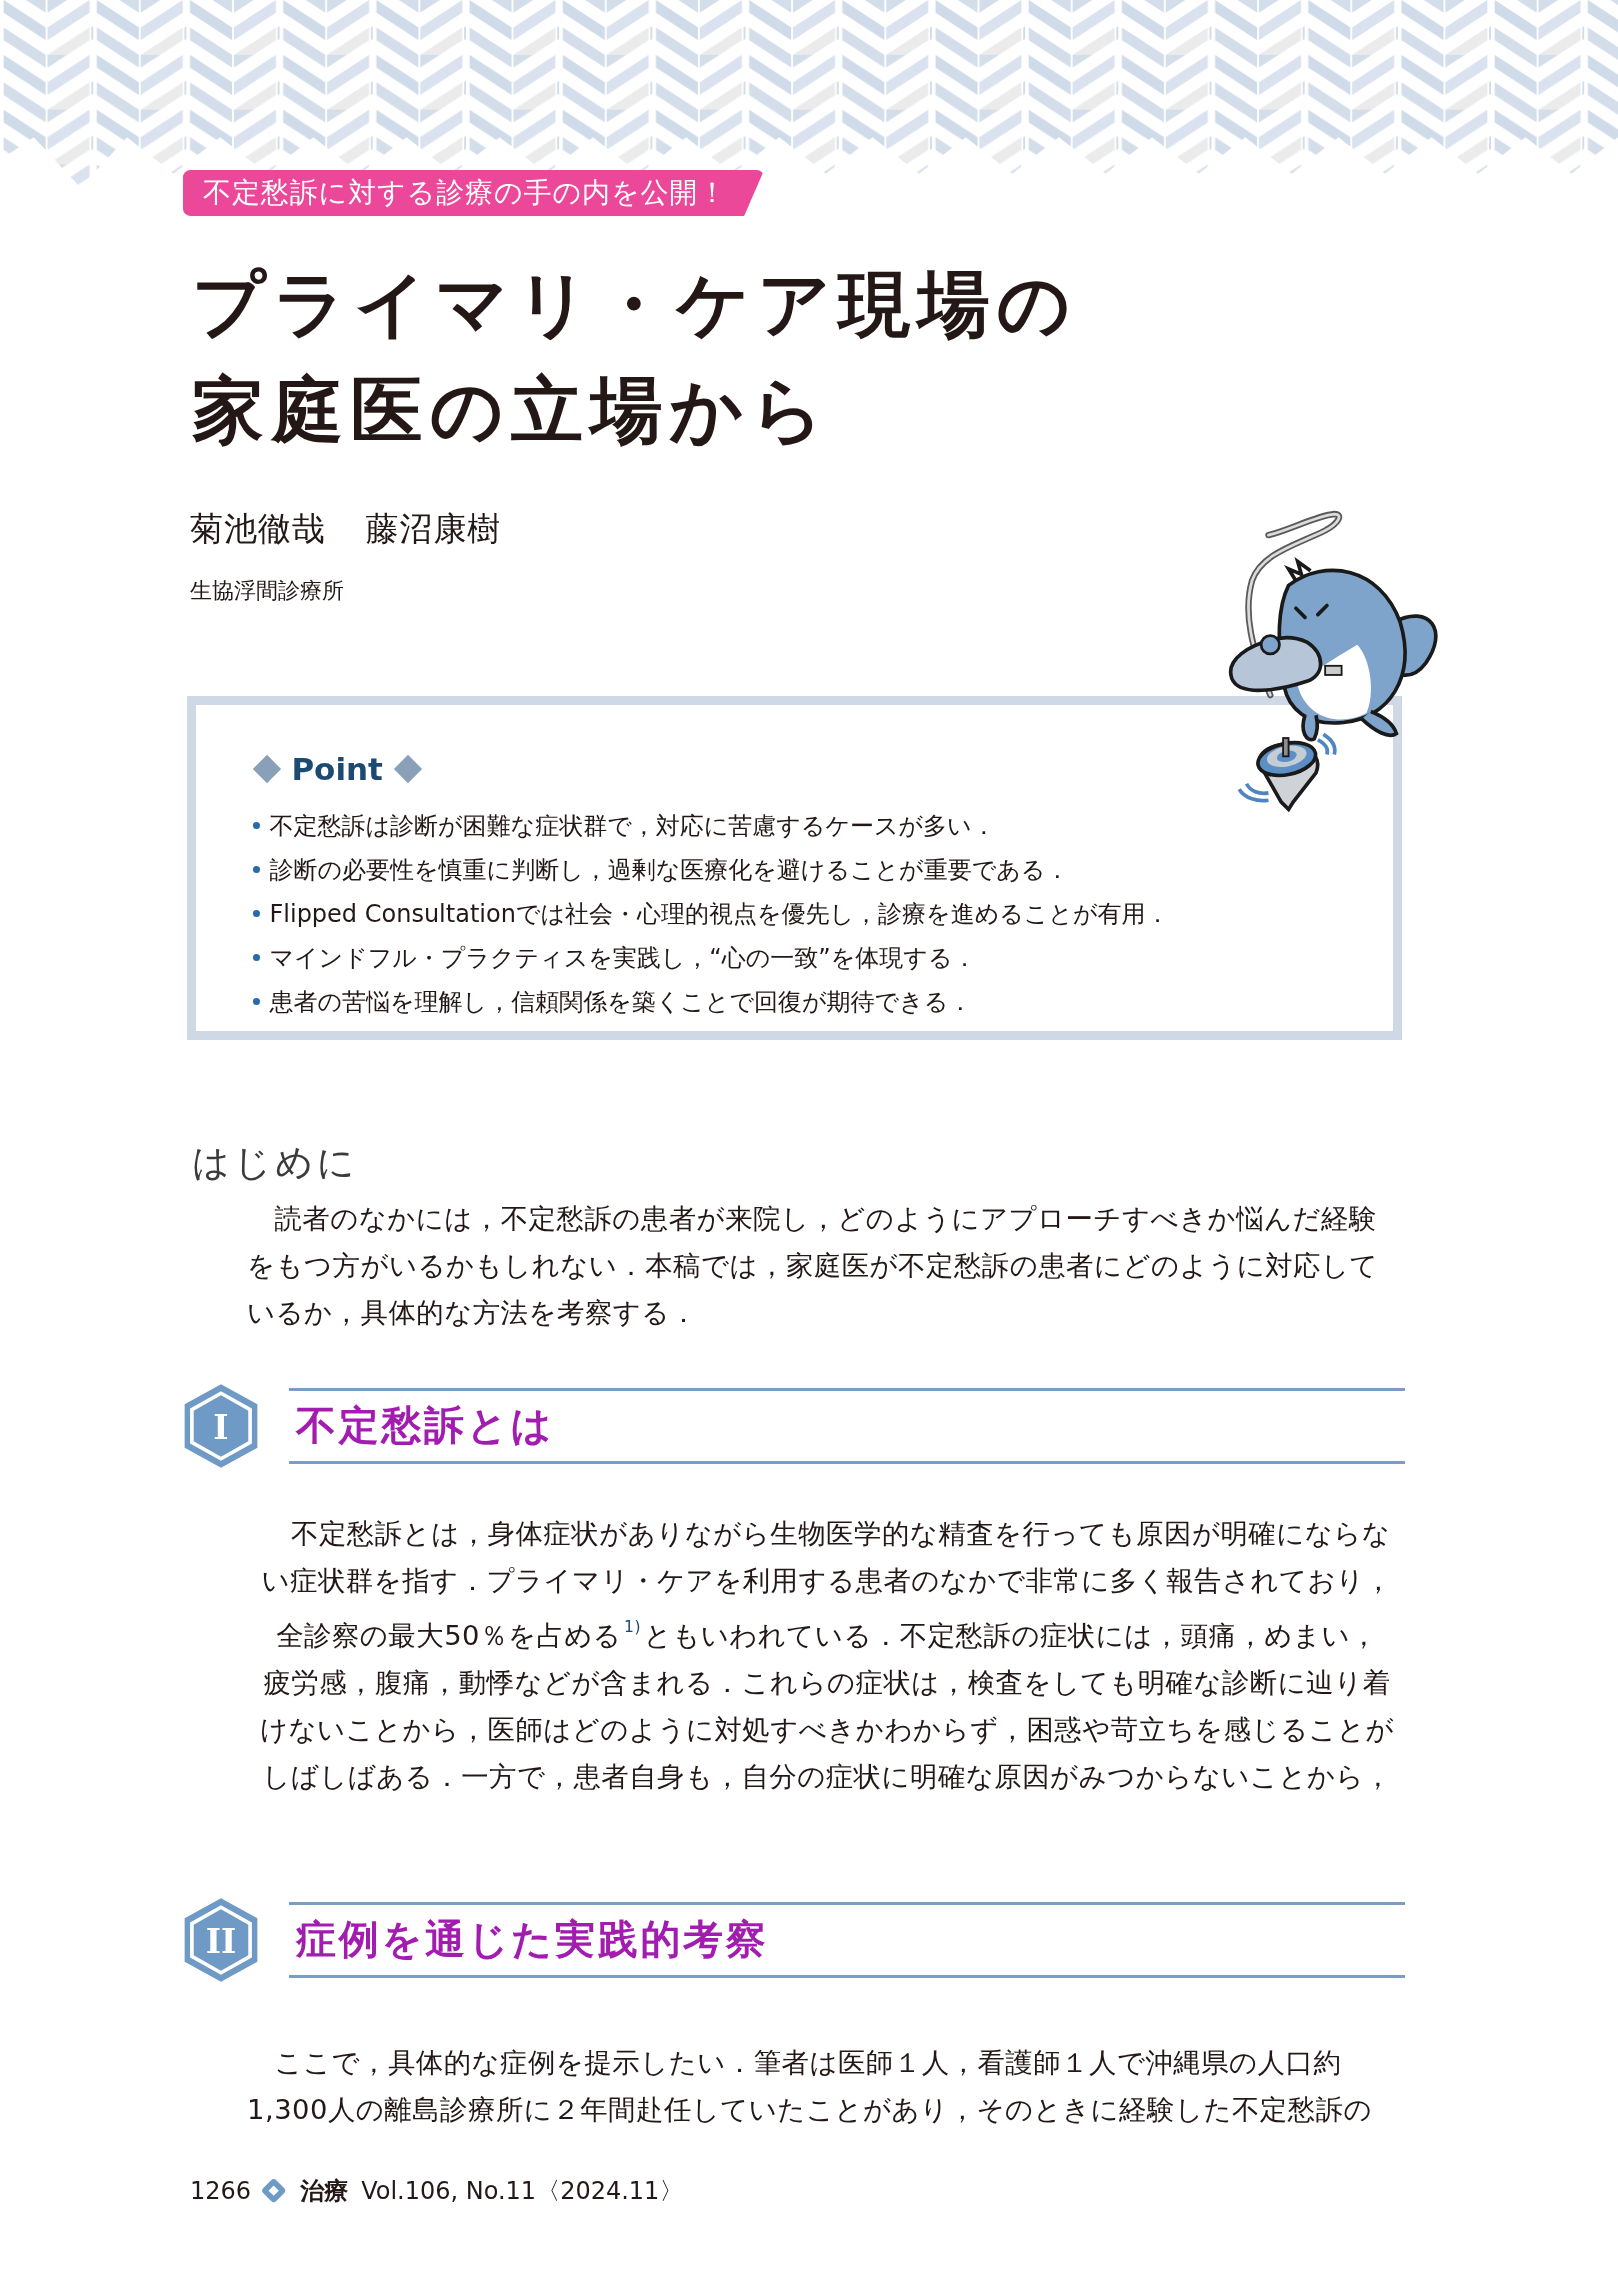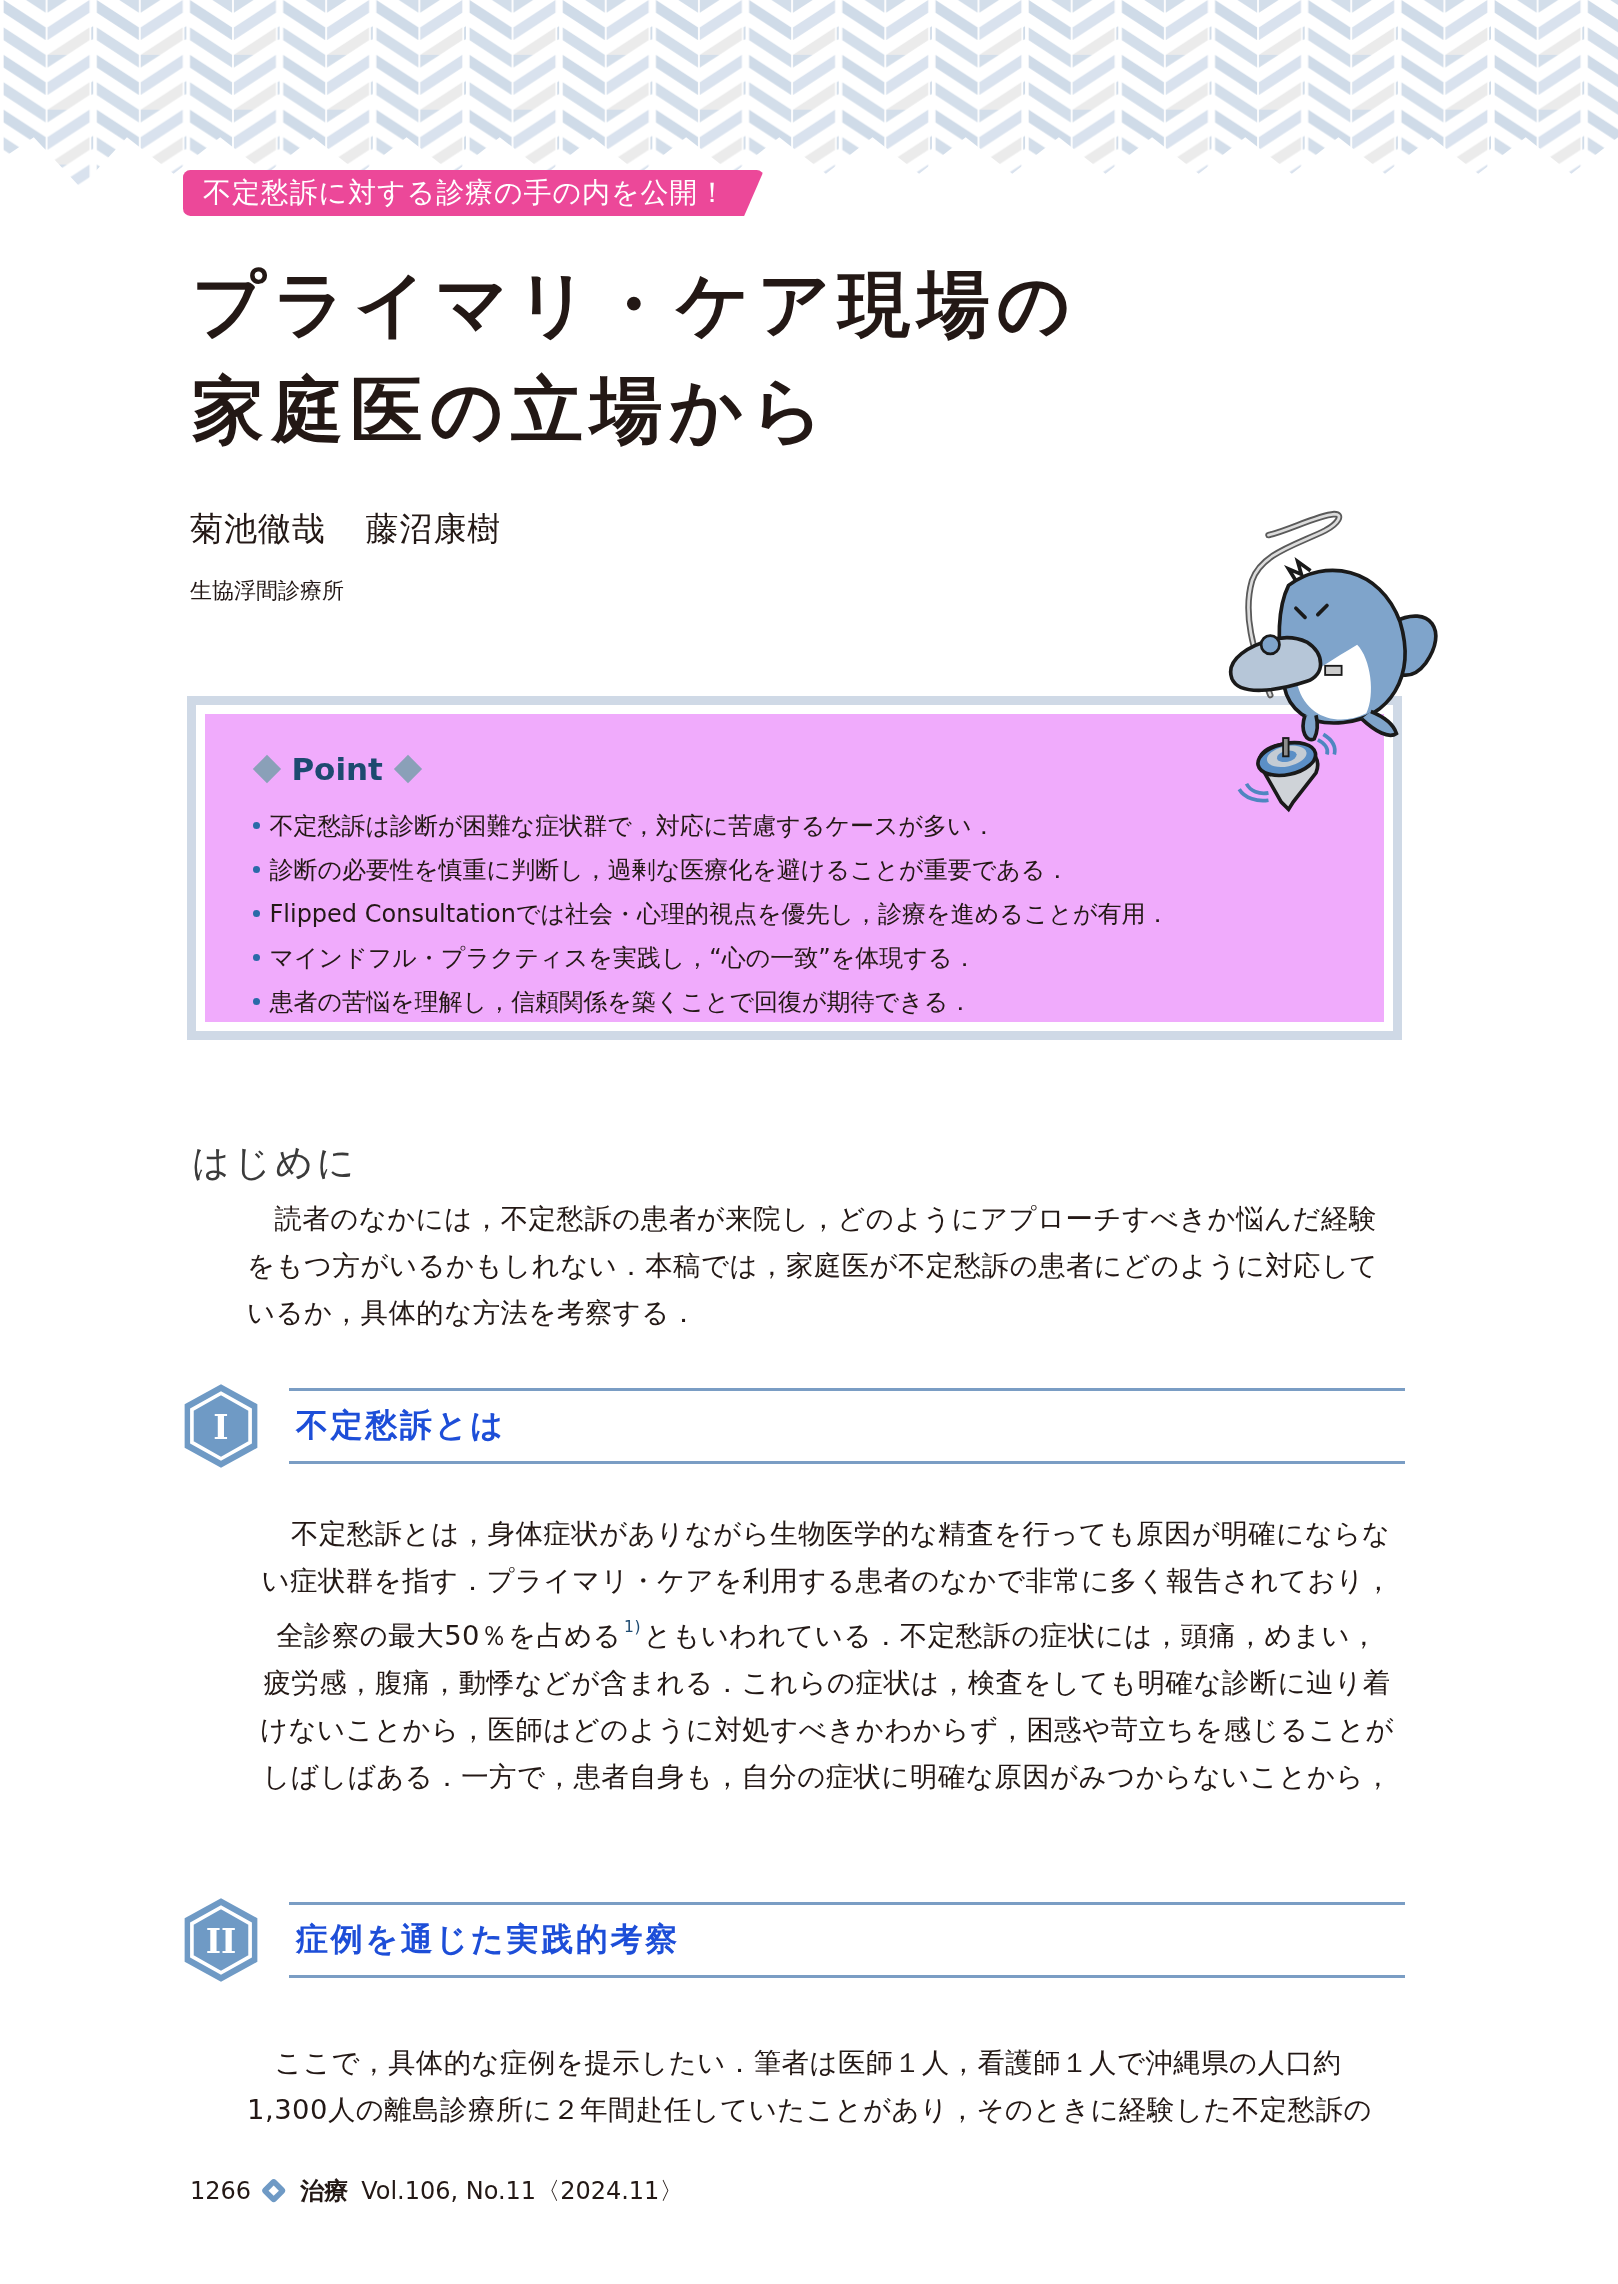--- a/index.html
+++ b/index.html
@@ -20,21 +20,21 @@
 
   .authors { position: absolute; left: 190px; top: 507px; font-size: 33px; letter-spacing: 0.9px; }
   .authors span + span { margin-left: 40px; }
   .affil { position: absolute; left: 190px; top: 576px; font-size: 22px; }
 
   .mascot { position: absolute; left: 1188px; top: 503px; width: 256px; height: 311px; }
 
   .point-box { position: absolute; left: 187px; top: 696px; width: 1215px; height: 344px;
                background: #cfd9e6; }
   .point-inner-white { position: absolute; left: 9.1px; top: 9.1px; right: 9.1px; bottom: 9.1px; background: #ffffff; }
-  .point-inner { position: absolute; left: 18.3px; top: 18.3px; right: 18.3px; bottom: 18.3px; background: #f0abfc; padding-left: 48px; }
+  .point-inner { position: absolute; left: 18.3px; top: 18.3px; right: 18.3px; bottom: 18.3px; background: #ffffff; padding-left: 48px; }
   .point-head { position: absolute; left: 46px; top: 37px; font-size: 31px; font-weight: bold;
                 color: #1d4a70; display: flex; align-items: center; gap: 9.1px; }
   .diamond { width: 20px; height: 20px; background: #8aa0b8; transform: rotate(45deg); display: inline-block; margin: 0 5.5px; }
   .point-list { position: absolute; left: 46px; top: 90px; margin: 0; padding: 0; list-style: none; }
   .point-list li { font-size: 24px; line-height: 44px; color: #231815; white-space: nowrap; }
   .point-list li .dot { display: inline-block; width: 7.3px; height: 7.3px; border-radius: 50%;
                         background: #2a6aa8; vertical-align: middle; margin: 0 9.1px 3.7px 1.8px; }
 
   .intro-head { position: absolute; left: 192px; top: 1138px; font-size: 37px; color: #3b3b3b; letter-spacing: 3.7px; }
 
@@ -42,21 +42,21 @@
           line-height: 47px; color: #231815; letter-spacing: 0.5px; }
   .para .line { display: block; white-space: nowrap; }
   .para .indent { padding-left: 27.4px; }
   sup.ref { font-size: 15.5px; color: #1d4a70; vertical-align: 12.8px; margin: 0 2.7px; }
 
   .section { position: absolute; left: 181px; width: 1224px; height: 91px; }
   .section .rule { position: absolute; left: 108px; right: 0; height: 2.7px; background: #7a9dc4; }
   .section .rule.top { top: 6.4px; }
   .section .rule.bot { top: 79px; }
   .section .hex { position: absolute; left: 0; top: 0; width: 80px; height: 88px; }
-  .section .sec-title { position: absolute; left: 115px; top: 16.4px; font-size: 32px; color: #1d4ed8;
+  .section .sec-title { position: absolute; left: 115px; top: 16.4px; font-size: 40px; color: #a21caf;
                         font-weight: bold; letter-spacing: 2.7px; line-height: 55px; }
 
   .footer { position: absolute; left: 190px; top: 2175px; font-size: 24px; color: #231815;
             display: flex; align-items: center; }
   .footer .ficon { margin: 0 12.8px 0 9.1px; }
   .footer .journal { font-weight: bold; margin-right: 12.8px; }
 </style>
 </head>
 <body>
 

